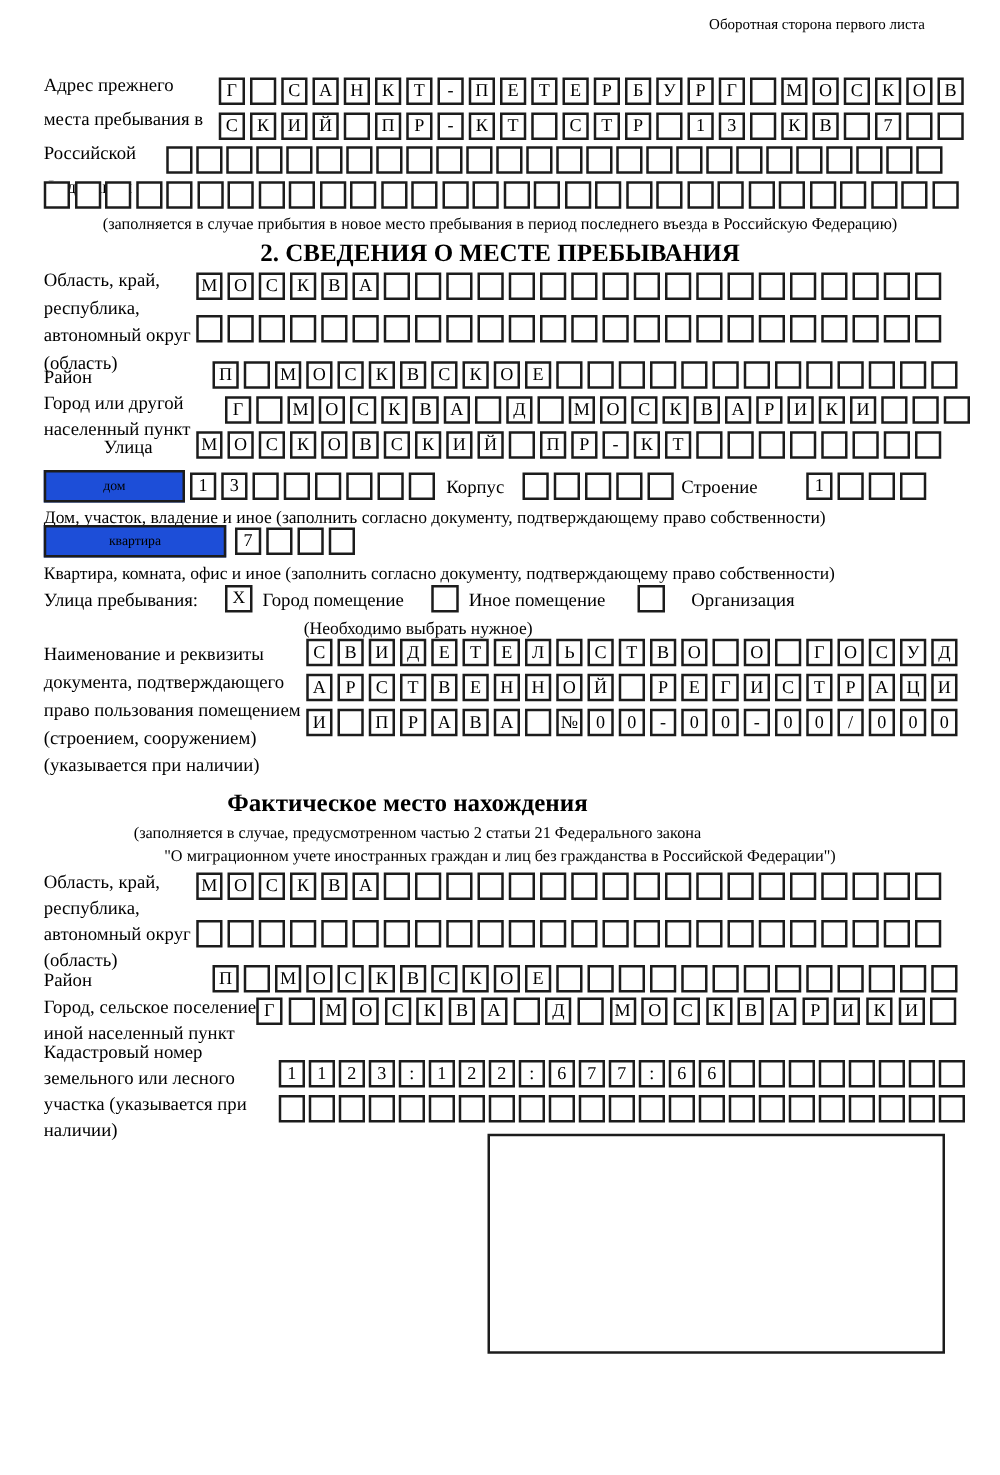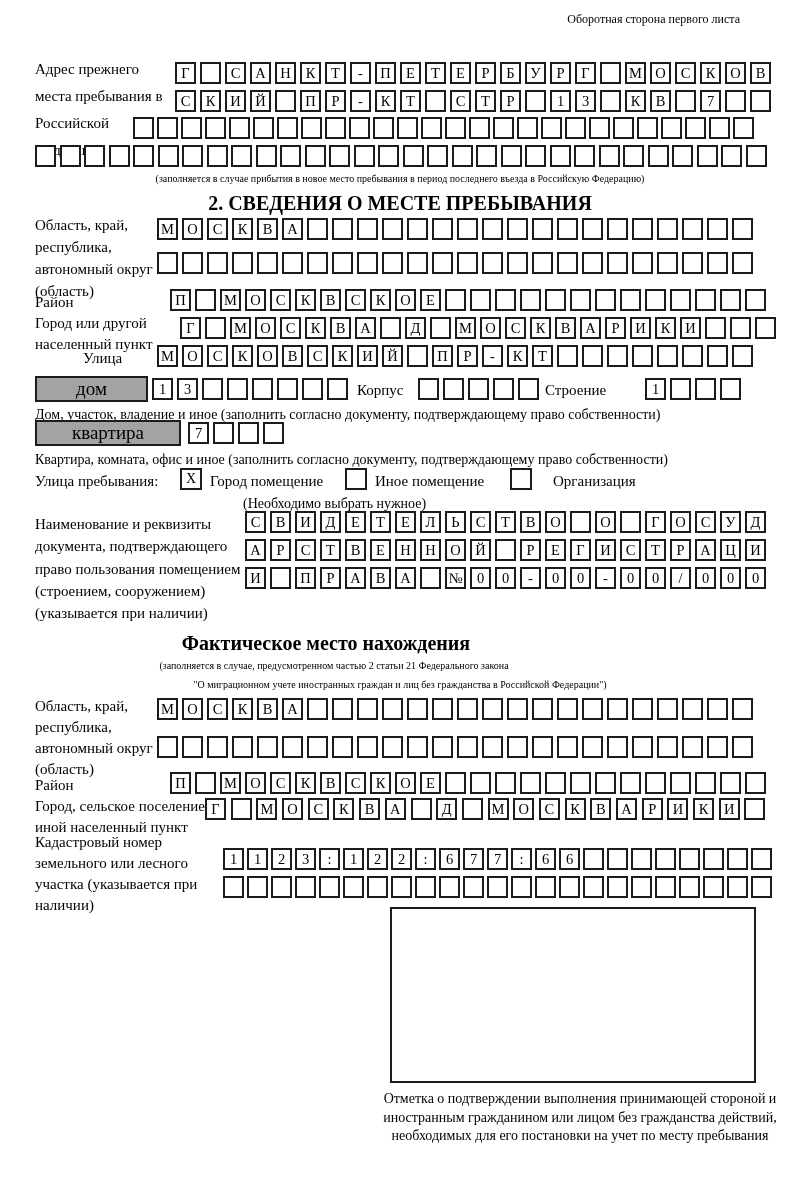--- a/index.html
+++ b/index.html
@@ -16,27 +16,27 @@
   .g35 { gap:3.5px; }
   .g47 { gap:4.7px; }
   .cell {
     box-sizing:border-box; flex:none;
     width:21px; height:22px; border:2px solid #1c1c1c;
     font-size:14.5px; line-height:18px; text-align:center;
     background:#fff;
   }
   .wide-box {
     box-sizing:border-box; position:absolute; border:2px solid #1c1c1c;
-    height:26px; line-height:22px; text-align:center; font-size:19px; background:#a3a3a3;
+    height:26px; line-height:22px; text-align:center; font-size:11px; background:#1d4ed8;
   }
   .checkbox {
     box-sizing:border-box; position:absolute; border:2px solid #1c1c1c;
     width:22px; height:22px; line-height:18px; text-align:center; font-size:14px; background:#fff;
   }
-  .caption { font-size:10px; line-height:16px; }
+  .caption { font-size:13px; line-height:16px; }
   .caption14 { font-size:14px; line-height:17px; }
   .center { text-align:center; }
   .title { font-size:20px; font-weight:bold; text-align:center; }
   .confirm-box {
     box-sizing:border-box; position:absolute; border:2px solid #1c1c1c; background:#fff;
   }
 </style>
 </head>
 <body>
 
@@ -574,15 +574,14 @@
       <span class="cell"></span>
       <span class="cell"></span>
       <span class="cell"></span>
       <span class="cell"></span>
       <span class="cell"></span>
       <span class="cell"></span>
       <span class="cell"></span>
     </div>
 
   <div class="confirm-box" style="left:390px; top:907px; width:366px; height:176px;"></div>
-  <div class="abs center" style="left:382px; top:1090px; width:396px; font-size:14px; line-height:18.5px;">Отметка о подтверждении выполнения принимающей стороной и иностранным гражданином или лицом без гражданства действий, необходимых для его постановки на учет по месту пребывания</div>
 
 </div>
 
 </body></html>

